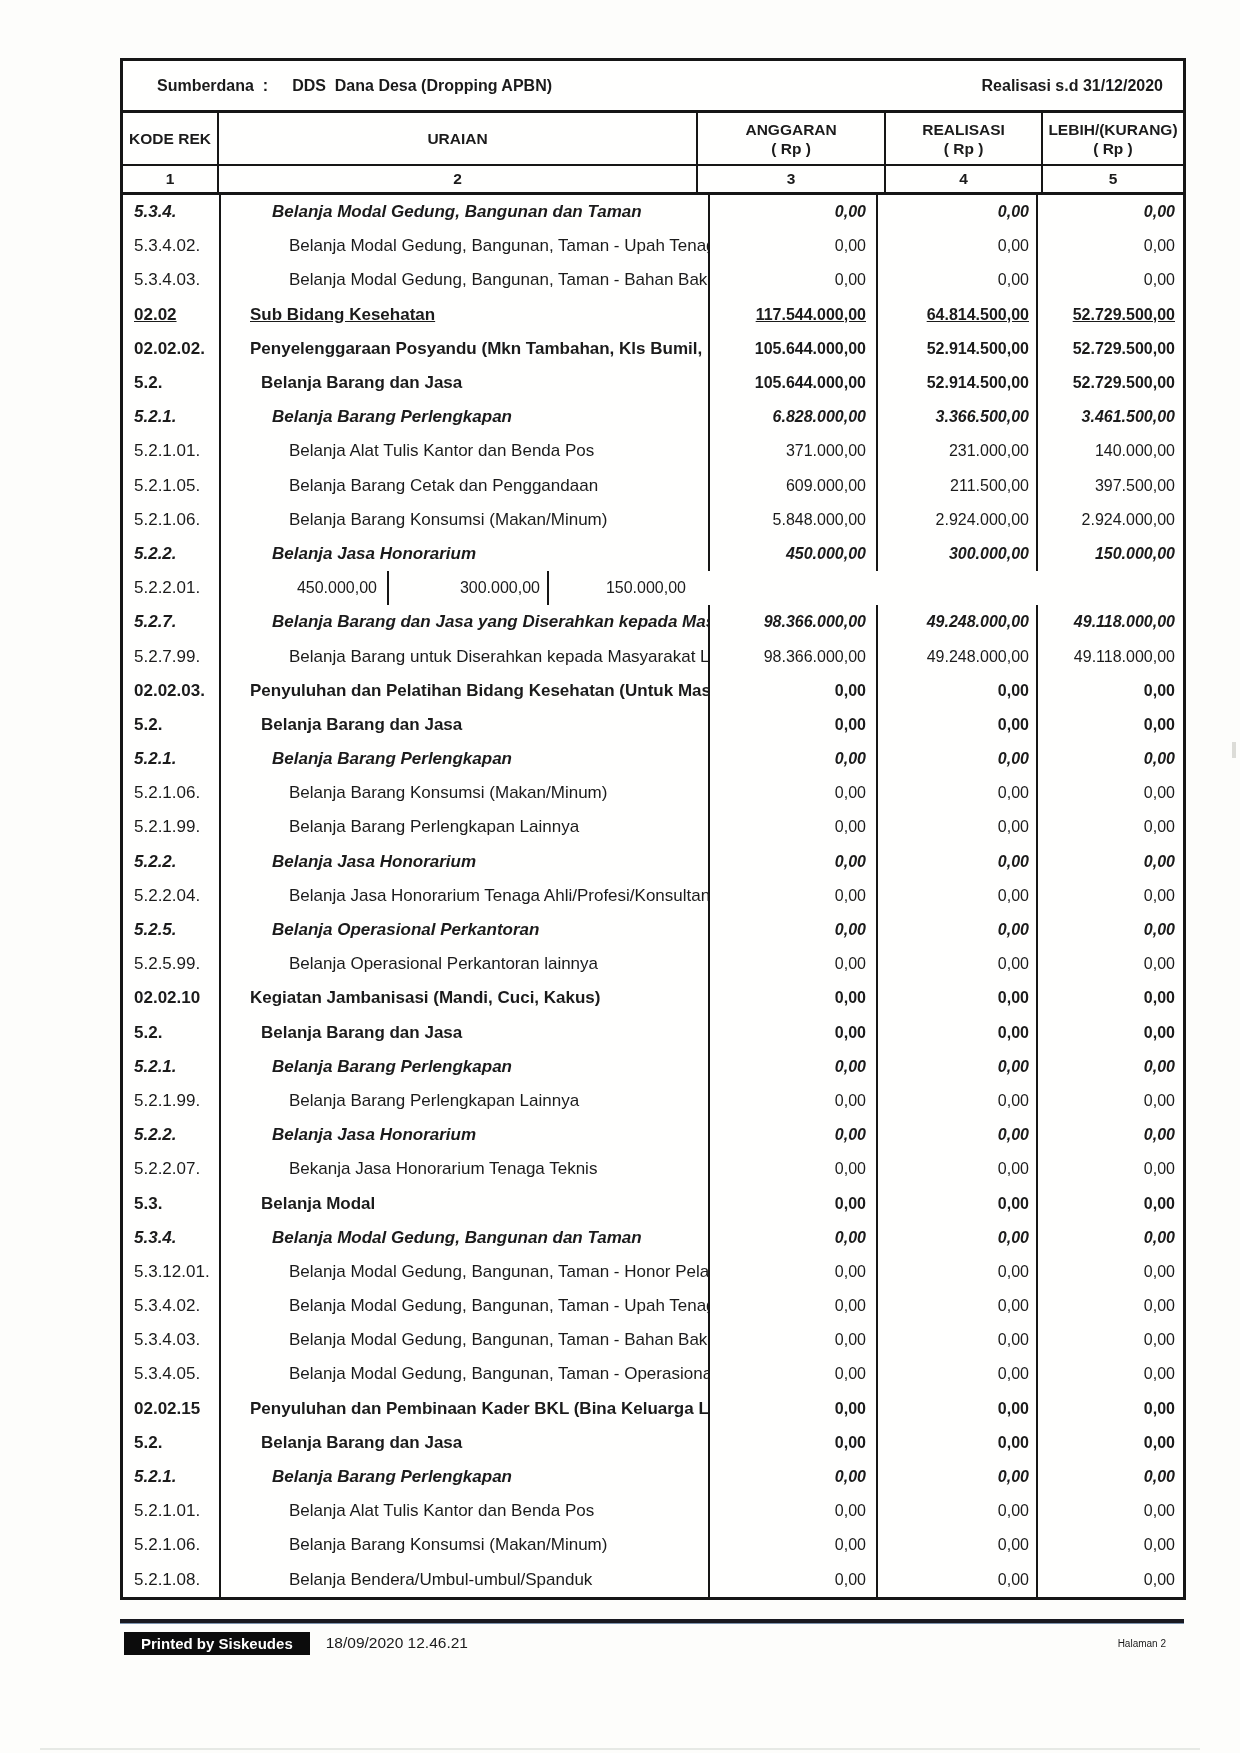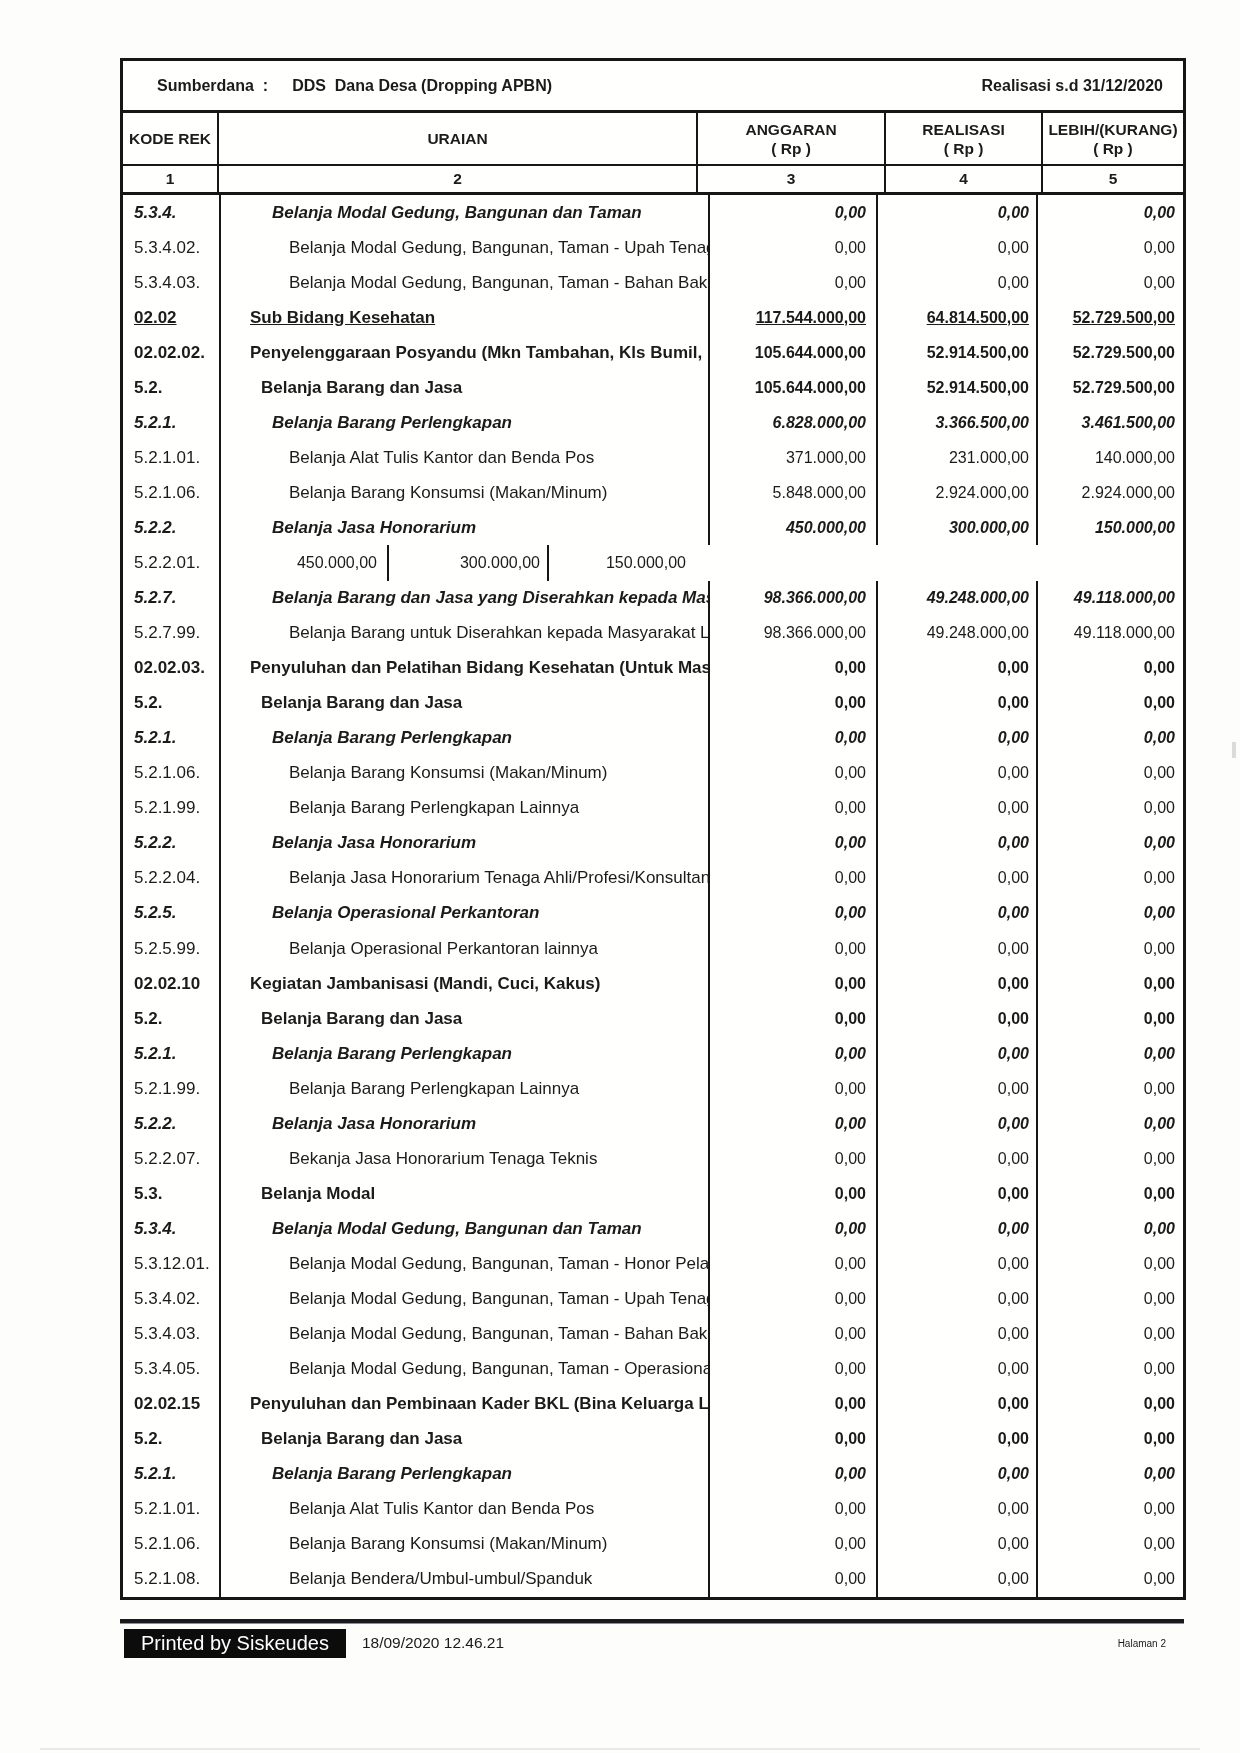--- a/index.html
+++ b/index.html
@@ -61,22 +61,22 @@
   
   .footer-rule {
     position:absolute; left:120px; top:1619px; width:1064px; height:2px;
     border-top:4px solid #191920; border-bottom:1px solid #7d93ad;
   }
   .footer {
     position:absolute; left:124px; top:1630px; width:1058px; height:26px;
     display:flex; align-items:center; font-size:15.5px;
   }
   .badge {
-    background:#0c0c0c; color:#ffffff; font-weight:400;
-    padding:3px 17px; font-size:20px;
+    background:#0c0c0c; color:#ffffff; font-weight:700;
+    padding:3px 17px; font-size:15px;
   }
   .printed-at { margin-left:16px; }
   .page-num { margin-left:auto; margin-right:16px; font-size:10px; }
   
   .scan-edge-bottom {
     position:absolute; left:40px; top:1748px; width:1160px; height:2px;
     background:#e6e9e5;
   }
   .scan-tick {
     position:absolute; left:1232px; top:742px; width:4px; height:16px;
@@ -174,20 +174,27 @@
     <div class="cell c-num c-lebih">3.461.500,00</div>
   </div>
       <div class="row r-det">
     <div class="cell c-kode">5.2.1.01.</div>
     <div class="cell c-uraian">Belanja Alat Tulis Kantor dan Benda Pos</div>
     <div class="cell c-num c-anggaran">371.000,00</div>
     <div class="cell c-num c-realisasi">231.000,00</div>
     <div class="cell c-num c-lebih">140.000,00</div>
   </div>
       <div class="row r-det">
+    <div class="cell c-kode">5.2.1.05.</div>
+    <div class="cell c-uraian">Belanja Barang Cetak dan Penggandaan</div>
+    <div class="cell c-num c-anggaran">609.000,00</div>
+    <div class="cell c-num c-realisasi">211.500,00</div>
+    <div class="cell c-num c-lebih">397.500,00</div>
+  </div>
+      <div class="row r-det">
     <div class="cell c-kode">5.2.1.06.</div>
     <div class="cell c-uraian">Belanja Barang Konsumsi (Makan/Minum)</div>
     <div class="cell c-num c-anggaran">5.848.000,00</div>
     <div class="cell c-num c-realisasi">2.924.000,00</div>
     <div class="cell c-num c-lebih">2.924.000,00</div>
   </div>
       <div class="row r-sub">
     <div class="cell c-kode">5.2.2.</div>
     <div class="cell c-uraian">Belanja Jasa Honorarium</div>
     <div class="cell c-num c-anggaran">450.000,00</div>

